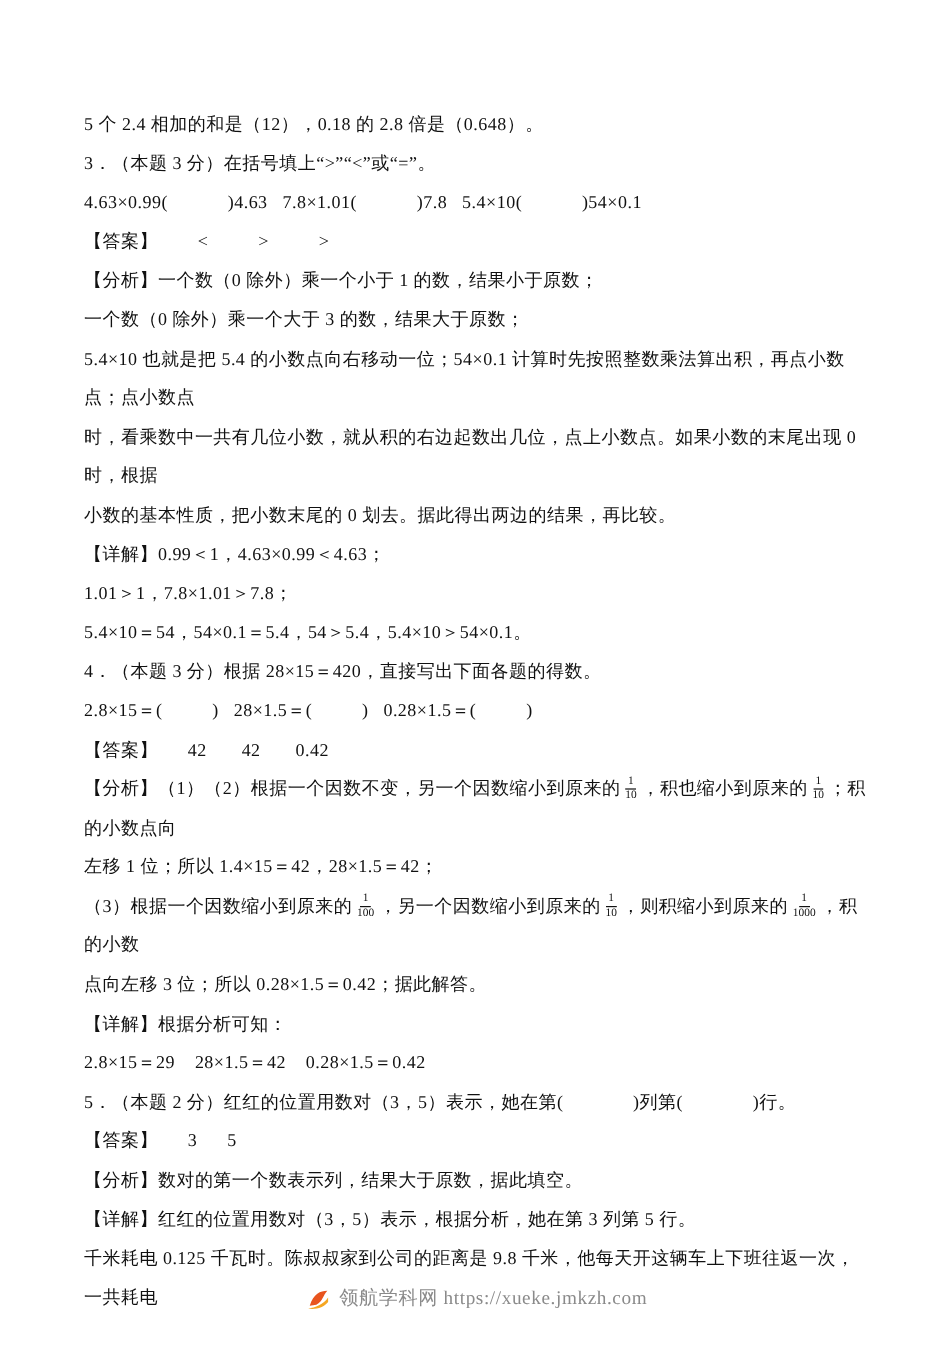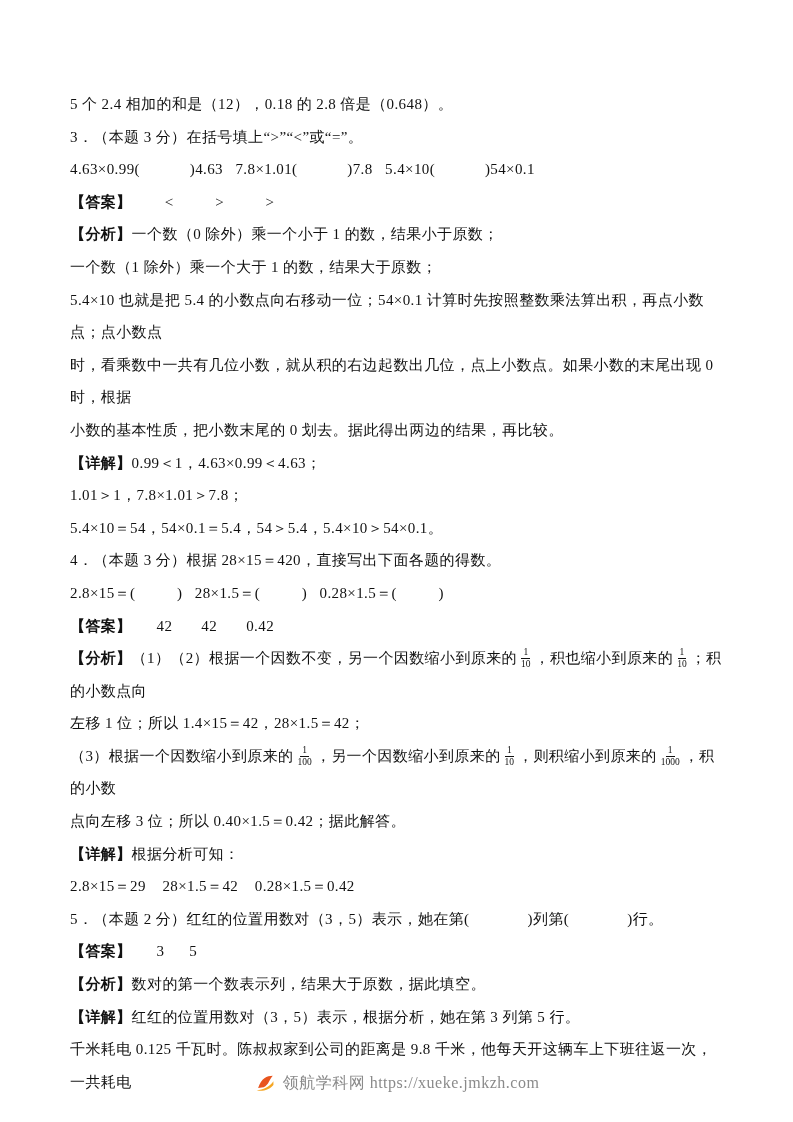--- a/index.html
+++ b/index.html
@@ -12,67 +12,67 @@
     position:absolute;inset:0;background:#ffffff;
   }
   .doc-body{
     position:absolute;top:88px;left:70px;right:70px;
   }
   .line{
     min-height:32.6px;line-height:32.6px;
     font-size:15px;letter-spacing:0.4px;
     white-space:pre-wrap;
   }
-  .lbl{font-weight:bold;}
+  .lbl{font-weight:normal;}
   .txt{font-weight:normal;}
   .frac{
     display:inline-flex;flex-direction:column;align-items:center;
     vertical-align:middle;font-size:9.5px;line-height:1.15;
     margin:0 2px;letter-spacing:0;
     position:relative;top:-1px;
   }
   .frac .num{border-bottom:1px solid #111;padding:0 2px;}
   .frac .den{padding:0 2px;}
   .footer{
     position:absolute;left:0;right:0;bottom:28px;
-    display:flex;align-items:center;justify-content:center;gap:7px;margin-top:36px;
+    display:flex;justify-content:center;gap:7px;margin-top:36px;
   }
   .footer-text{
     font-size:16px;color:#8a8a8a;letter-spacing:0.5px;
     font-family:"Liberation Serif","DejaVu Serif",serif;
   }
   .logo{width:22px;height:22px;display:inline-flex;}
   .logo svg{width:22px;height:22px;}
 </style>
 </head>
 <body>
 
 <div class="page">
 
   <div class="doc-body">
 
   <div class="line"><span class="txt">5 个 2.4 相加的和是（12），0.18 的 2.8 倍是（0.648）。</span></div>
       <div class="line"><span class="txt">3．（本题 3 分）在括号填上“&gt;”“&lt;”或“=”。</span></div>
       <div class="line"><span class="txt">4.63×0.99(            )4.63   7.8×1.01(            )7.8   5.4×10(            )54×0.1</span></div>
       <div class="line"><span class="lbl">【答案】</span><span class="txt">        &lt;          &gt;          &gt;</span></div>
       <div class="line"><span class="lbl">【分析】</span><span class="txt">一个数（0 除外）乘一个小于 1 的数，结果小于原数；</span></div>
-      <div class="line"><span class="txt">一个数（1 除外）乘一个大于 1 的数，结果大于原数；</span></div>
+      <div class="line"><span class="txt">一个数（0 除外）乘一个大于 3 的数，结果大于原数；</span></div>
       <div class="line"><span class="txt">5.4×10 也就是把 5.4 的小数点向右移动一位；54×0.1 计算时先按照整数乘法算出积，再点小数点；点小数点</span></div>
       <div class="line"><span class="txt">时，看乘数中一共有几位小数，就从积的右边起数出几位，点上小数点。如果小数的末尾出现 0 时，根据</span></div>
       <div class="line"><span class="txt">小数的基本性质，把小数末尾的 0 划去。据此得出两边的结果，再比较。</span></div>
       <div class="line"><span class="lbl">【详解】</span><span class="txt">0.99＜1，4.63×0.99＜4.63；</span></div>
       <div class="line"><span class="txt">1.01＞1，7.8×1.01＞7.8；</span></div>
       <div class="line"><span class="txt">5.4×10＝54，54×0.1＝5.4，54＞5.4，5.4×10＞54×0.1。</span></div>
       <div class="line"><span class="txt">4．（本题 3 分）根据 28×15＝420，直接写出下面各题的得数。</span></div>
       <div class="line"><span class="txt">2.8×15＝(          )   28×1.5＝(          )   0.28×1.5＝(          )</span></div>
       <div class="line"><span class="lbl">【答案】</span><span class="txt">      42       42       0.42</span></div>
       <div class="line"><span class="lbl">【分析】</span><span class="txt">（1）（2）根据一个因数不变，另一个因数缩小到原来的</span><span class="frac"><span class="num">1</span><span class="den">10</span></span><span class="txt">，积也缩小到原来的</span><span class="frac"><span class="num">1</span><span class="den">10</span></span><span class="txt">；积的小数点向</span></div>
       <div class="line"><span class="txt">左移 1 位；所以 1.4×15＝42，28×1.5＝42；</span></div>
       <div class="line"><span class="txt">（3）根据一个因数缩小到原来的</span><span class="frac"><span class="num">1</span><span class="den">100</span></span><span class="txt">，另一个因数缩小到原来的</span><span class="frac"><span class="num">1</span><span class="den">10</span></span><span class="txt">，则积缩小到原来的</span><span class="frac"><span class="num">1</span><span class="den">1000</span></span><span class="txt">，积的小数</span></div>
-      <div class="line"><span class="txt">点向左移 3 位；所以 0.40×1.5＝0.42；据此解答。</span></div>
+      <div class="line"><span class="txt">点向左移 3 位；所以 0.28×1.5＝0.42；据此解答。</span></div>
       <div class="line"><span class="lbl">【详解】</span><span class="txt">根据分析可知：</span></div>
       <div class="line"><span class="txt">2.8×15＝29    28×1.5＝42    0.28×1.5＝0.42</span></div>
       <div class="line"><span class="txt">5．（本题 2 分）红红的位置用数对（3，5）表示，她在第(              )列第(              )行。</span></div>
       <div class="line"><span class="lbl">【答案】</span><span class="txt">      3      5</span></div>
       <div class="line"><span class="lbl">【分析】</span><span class="txt">数对的第一个数表示列，结果大于原数，据此填空。</span></div>
       <div class="line"><span class="lbl">【详解】</span><span class="txt">红红的位置用数对（3，5）表示，根据分析，她在第 3 列第 5 行。</span></div>
       <div class="line"><span class="txt">千米耗电 0.125 千瓦时。陈叔叔家到公司的距离是 9.8 千米，他每天开这辆车上下班往返一次，一共耗电</span></div>
     </div>
 
   <div class="footer">

